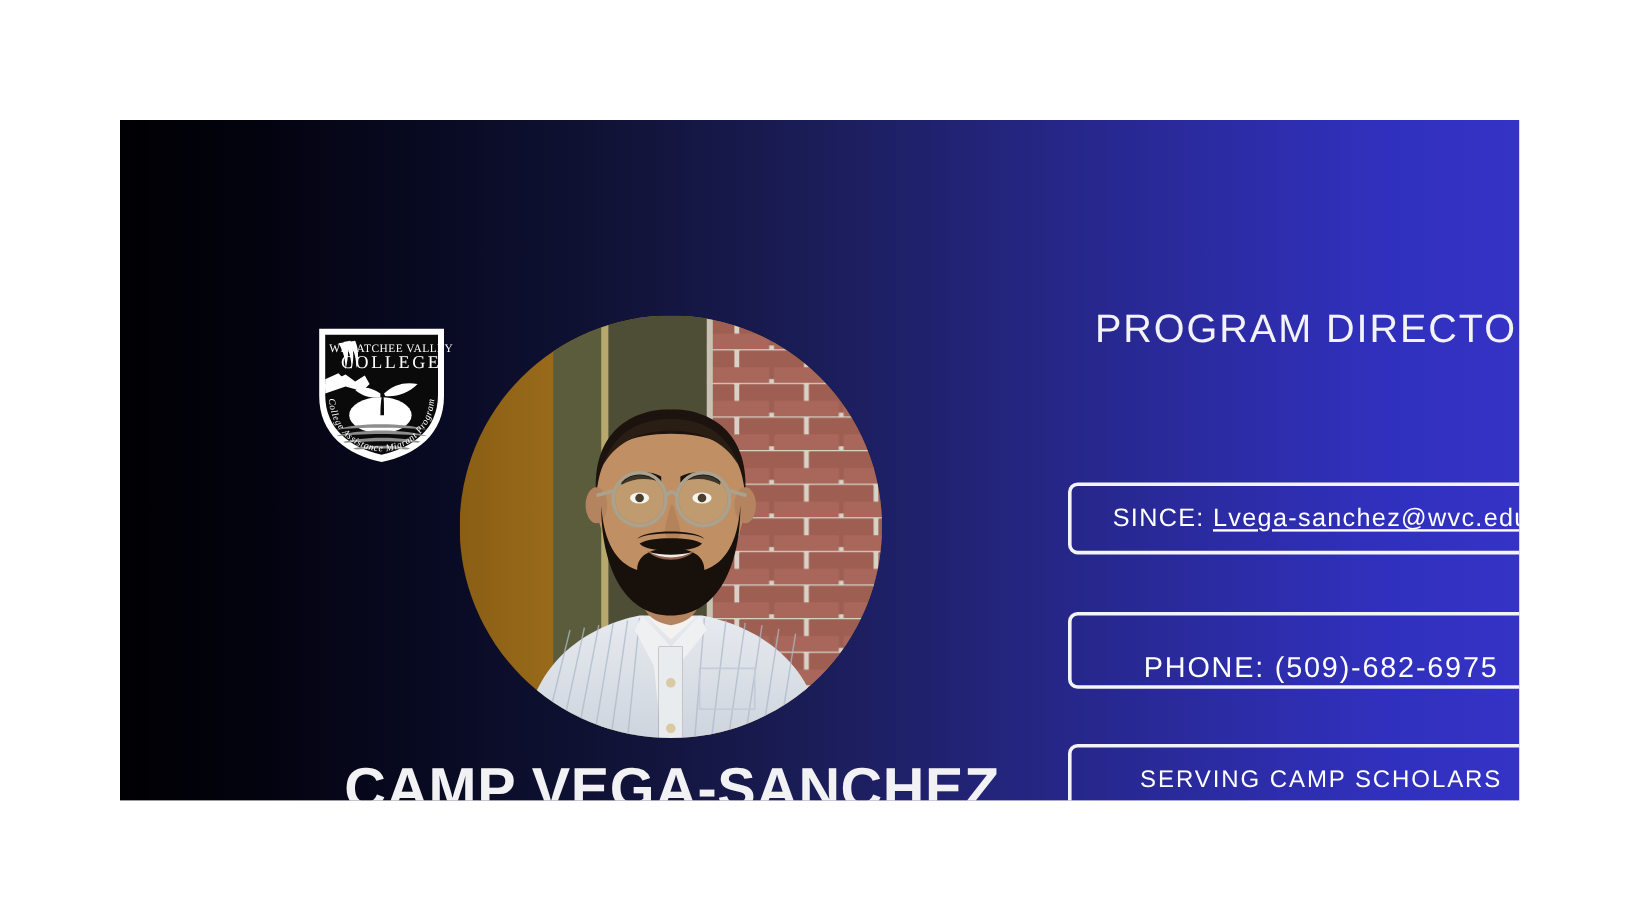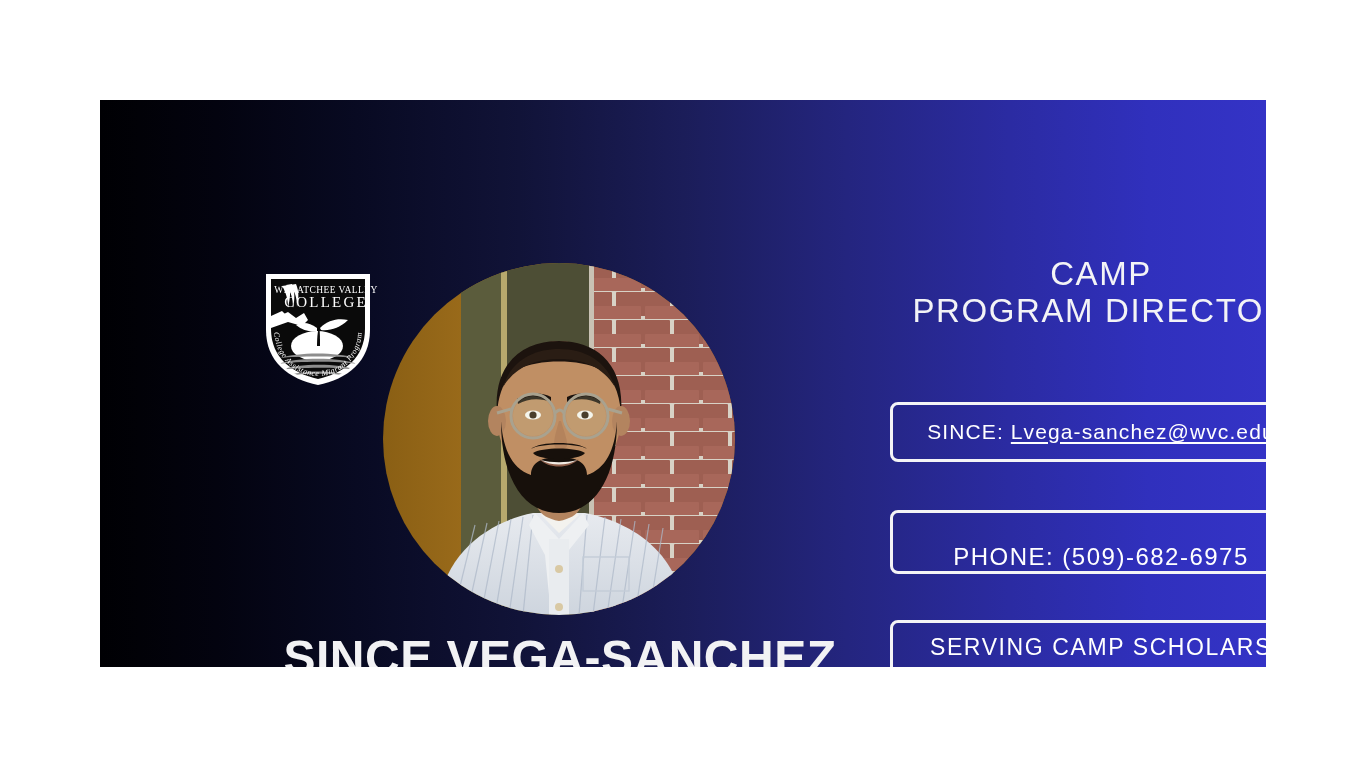--- a/index.html
+++ b/index.html
@@ -126,21 +126,21 @@
 
   .line-phone {
     font-family: "Liberation Sans", sans-serif;
     font-size: 24px;
     letter-spacing: 1.5px;
     white-space: nowrap;
   }
 
   .line-serving {
     font-family: "Liberation Sans", sans-serif;
-    font-size: 23px;
+    font-size: 20px;
     letter-spacing: 1.6px;
     line-height: 1.3;
     text-align: center;
   }
   .line-serving span { display:block; }
 </style>
 </head>
 <body>
 
 <div id="stage">
@@ -279,25 +279,24 @@
                  C232,188 222,206 204,212 C204,200 194,194 176,194 C158,194 148,200 148,212
                  C130,206 120,188 118,158 Z" fill="#17100b"></path>
         <path d="M148,186 C156,180 196,180 204,186 C196,178 156,178 148,186 Z" fill="#17100b"></path>
         <path d="M150,190 C158,184 194,184 202,190 C196,198 156,198 150,190 Z" fill="#17100b"></path>
 
         <path d="M156,196 C166,206 186,206 196,196 C186,202 166,202 156,196 Z" fill="#8f5f4b"></path>
         <path d="M158,197 C168,203 184,203 194,197 C184,200 168,200 158,197 Z" fill="#f2ece4"></path>
       </svg>
     </div>
 
-    <div id="person-name">SINCE VEGA-SANCHEZ</div>
+    <div id="person-name">CAMP VEGA-SANCHEZ</div>
 
     <div id="right-col">
       <div id="role-title">
-        <span class="line1">CAMP</span>
         <span class="line2">PROGRAM DIRECTOR</span>
       </div>
     </div>
 
     <div class="info-box" id="email-box">
       <div class="line-email">
         <span class="lbl">SINCE: </span><span class="addr">Lvega-sanchez@wvc.edu</span>
       </div>
     </div>
 

